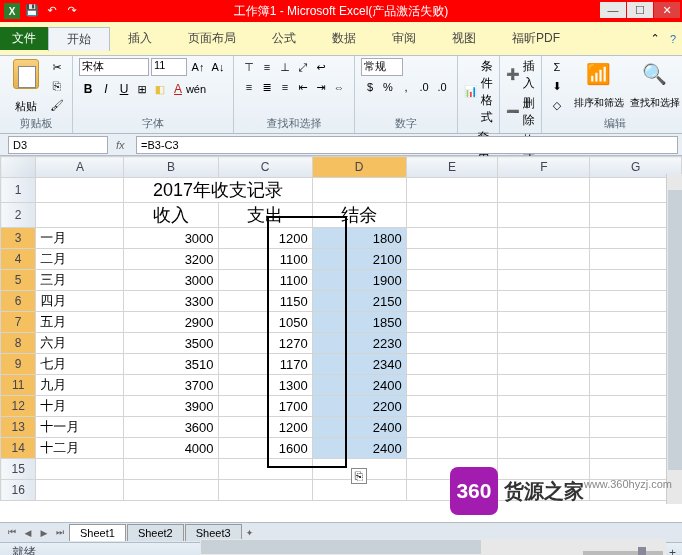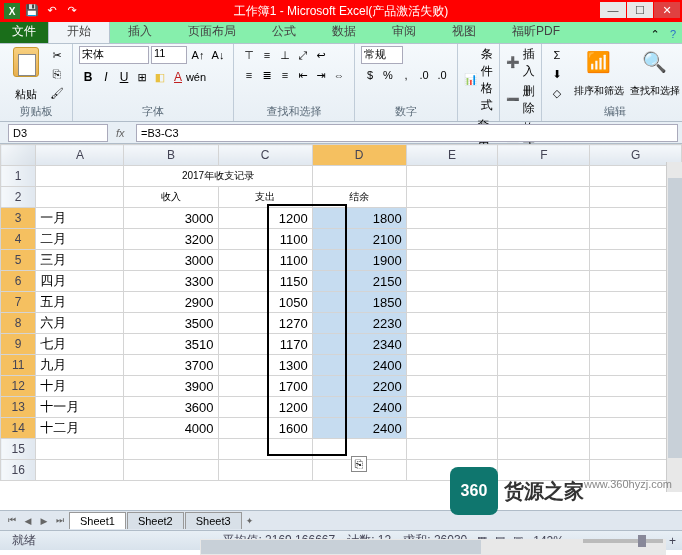--- a/index.html
+++ b/index.html
@@ -3,21 +3,21 @@
 <meta charset="utf-8">
 <style>
 *{margin:0;padding:0;box-sizing:border-box;font-family:"Microsoft YaHei",SimSun,Arial,sans-serif;font-size:12px}
 body{width:682px;height:555px;background:#fff;overflow:hidden;position:relative}
 .titlebar{height:22px;background:#ff0000;color:#fff;display:flex;align-items:center;justify-content:center;position:relative}
 .titlebar-text{font-size:12px}
 .win-controls{position:absolute;right:2px;top:2px;display:flex;gap:1px}
 .win-btn{width:26px;height:16px;background:#e8e8e8;color:#444;display:flex;align-items:center;justify-content:center;font-size:11px;cursor:pointer}
 .win-btn.close{background:#e04040;color:#fff}
 .excel-icon{position:absolute;left:4px;top:3px;width:16px;height:16px;background:#2d7d2d;color:#fff;display:flex;align-items:center;justify-content:center;font-size:10px;font-weight:bold}
-.tabs{height:22px;background:#86efac;display:flex;align-items:flex-end;border-bottom:1px solid #b6c2cf}
+.tabs{height:34px;background:#fef9c3;display:flex;align-items:center;border-bottom:1px solid #b6c2cf}
 .tab{padding:3px 18px;font-size:12px;cursor:pointer;color:#444}
 .tab.file{background:#1a6e1a;color:#fff;padding:3px 12px}
 .tab.active{background:#f0f4f8;border:1px solid #b6c2cf;border-bottom:none}
 .qat{position:absolute;left:24px;top:2px;display:flex;gap:4px}
 .qat-btn{width:16px;height:16px;display:flex;align-items:center;justify-content:center;color:#fff;font-size:11px}
 .ribbon{height:78px;background:linear-gradient(#f5f9fc,#e8eff5);border-bottom:1px solid #b0bcc8;display:flex}
 .rg{border-right:1px solid #c0ccd8;padding:2px 6px 0;display:flex;flex-direction:column;justify-content:space-between}
 .rg-label{text-align:center;font-size:11px;color:#5a6a78;padding:1px 0 2px}
 .rg-content{display:flex;gap:2px;flex:1;align-items:flex-start}
 .big-btn{display:flex;flex-direction:column;align-items:center;justify-content:center;width:40px;height:56px;cursor:pointer}
@@ -37,33 +37,33 @@
 .sheet-area{position:relative;height:366px;overflow:hidden}
 .grid{border-collapse:collapse;width:100%}
 .grid td,.grid th{border:1px solid #d4d4d4;height:21px;font-size:13px;padding:0 4px;background:#fff}
 .grid .ch{background:linear-gradient(#f5f8fb,#e0e7ef);text-align:center;font-weight:normal;color:#445;height:18px;font-size:12px}
 .grid .rh{background:linear-gradient(90deg,#f5f8fb,#e0e7ef);text-align:center;font-weight:normal;color:#445;width:30px;font-size:12px}
 .grid .rh.sel{background:#f5c060}
 .grid .corner{background:linear-gradient(135deg,#f5f8fb,#d8e0e8);width:30px}
 .grid .selcell{background:#c6dcf0}
 .grid td.num{text-align:right}
 .grid td.txt{text-align:left}
-.grid td.ctr{text-align:center;font-size:10px}
+.grid td.ctr{text-align:center;font-size:18px}
 .selection-border{position:absolute;border:2px solid #000;pointer-events:none}
 .sheet-tabs{height:20px;background:#e0e7ef;border-top:1px solid #b0bcc8;display:flex;align-items:center;padding-left:4px}
 .nav-btn{width:16px;height:16px;display:flex;align-items:center;justify-content:center;font-size:9px;color:#666;cursor:pointer}
 .sheet-tab{padding:2px 10px;background:#fff;border:1px solid #999;border-bottom:none;font-size:11px;margin-left:1px;cursor:pointer}
 .sheet-tab.inactive{background:#d8e0e8}
 .statusbar{height:20px;background:linear-gradient(#e8eff5,#d8e2ec);border-top:1px solid #b0bcc8;display:flex;align-items:center;padding:0 6px;font-size:11px;color:#445}
 .statusbar .sp{flex:1}
 .stat-item{margin:0 6px}
 .zoom-slider{width:80px;height:4px;background:#bbb;margin:0 6px;position:relative}
 .zoom-thumb{width:8px;height:12px;background:#889;position:absolute;top:-4px;left:55px}
 .watermark{position:absolute;right:10px;bottom:40px;display:flex;align-items:center;gap:6px;pointer-events:none}
-.wm-badge{width:48px;height:48px;background:#0f766e;border-radius:8px;color:#fff;display:flex;align-items:center;justify-content:center;font-size:16px;font-weight:bold}
+.wm-badge{width:48px;height:48px;background:#a21caf;border-radius:8px;color:#fff;display:flex;align-items:center;justify-content:center;font-size:21px;font-weight:bold}
 .wm-text{display:flex;flex-direction:row}
 .wm-title{font-size:20px;font-weight:bold;color:#333}
 .wm-url{font-size:11px;color:#888}
 .paste-ico{width:26px;height:30px;background:linear-gradient(#f8d080,#e8b050);border:1px solid #c89830;border-radius:3px;position:relative}
 .paste-ico::after{content:"";position:absolute;top:6px;left:4px;width:16px;height:20px;background:#fff;border:1px solid #888}
 .sf-ico{font-size:20px}
 .vscroll{position:absolute;right:0;top:18px;width:16px;height:330px;background:#e8e8e8;border-left:1px solid #ccc}
 .vscroll .thumb{width:14px;height:280px;background:#c8d0d8;margin:16px 1px}
 .hscroll{position:absolute;bottom:0;left:200px;right:16px;height:16px;background:#e8e8e8}
 .hscroll .thumb{height:14px;width:60%;background:#c8d0d8;margin:1px}

